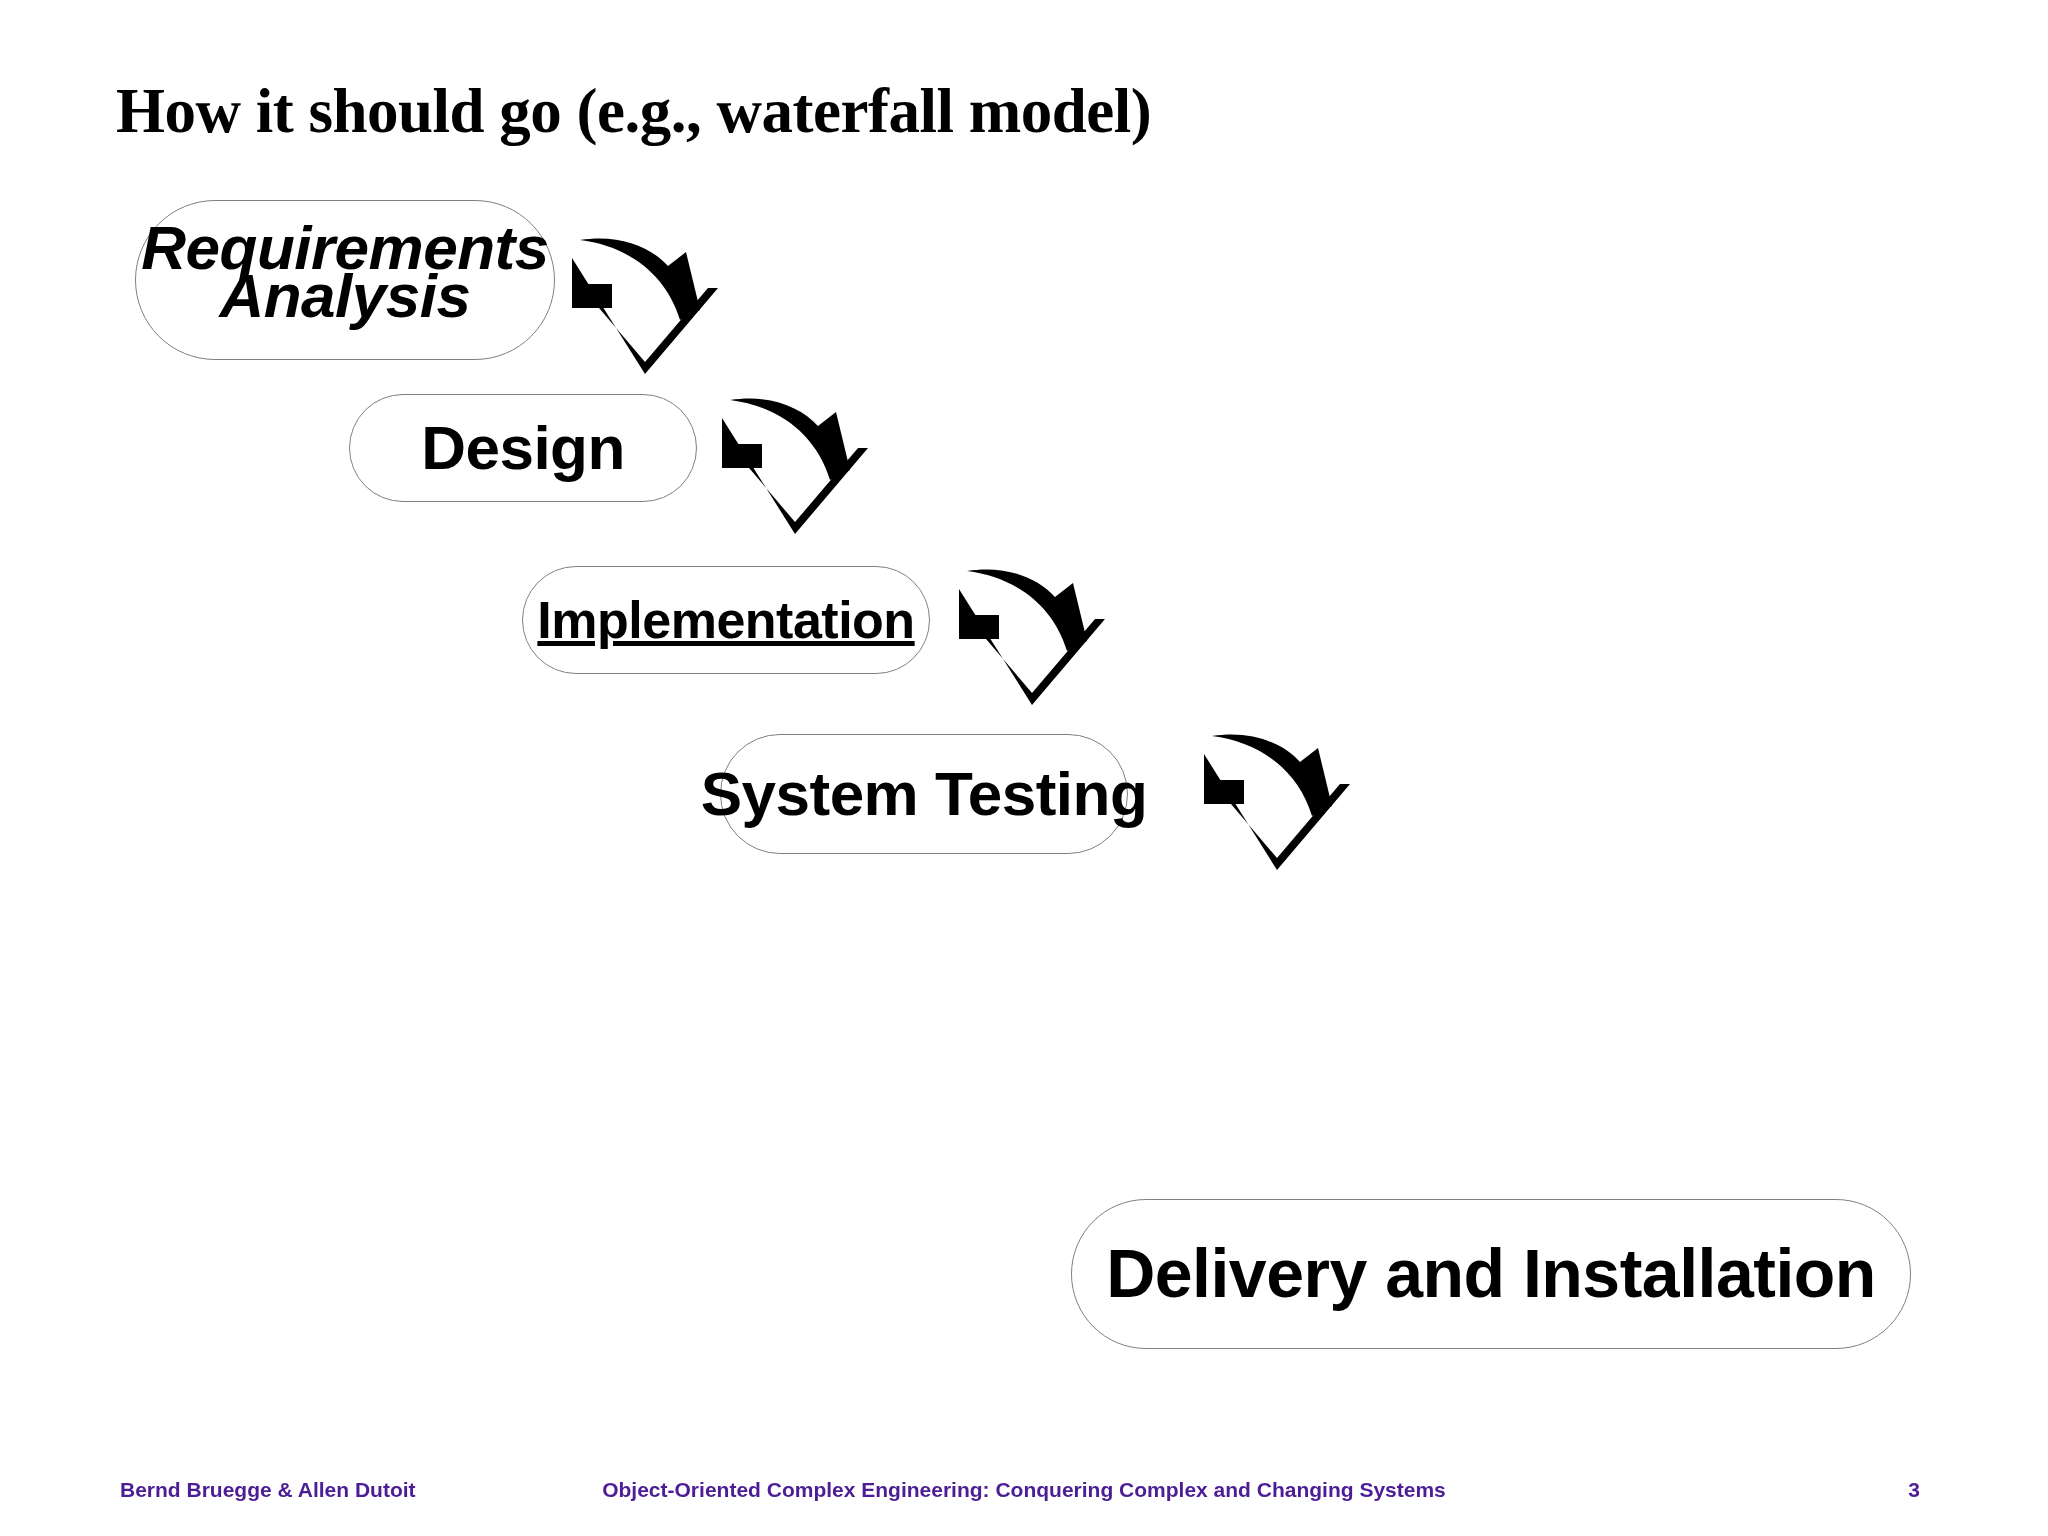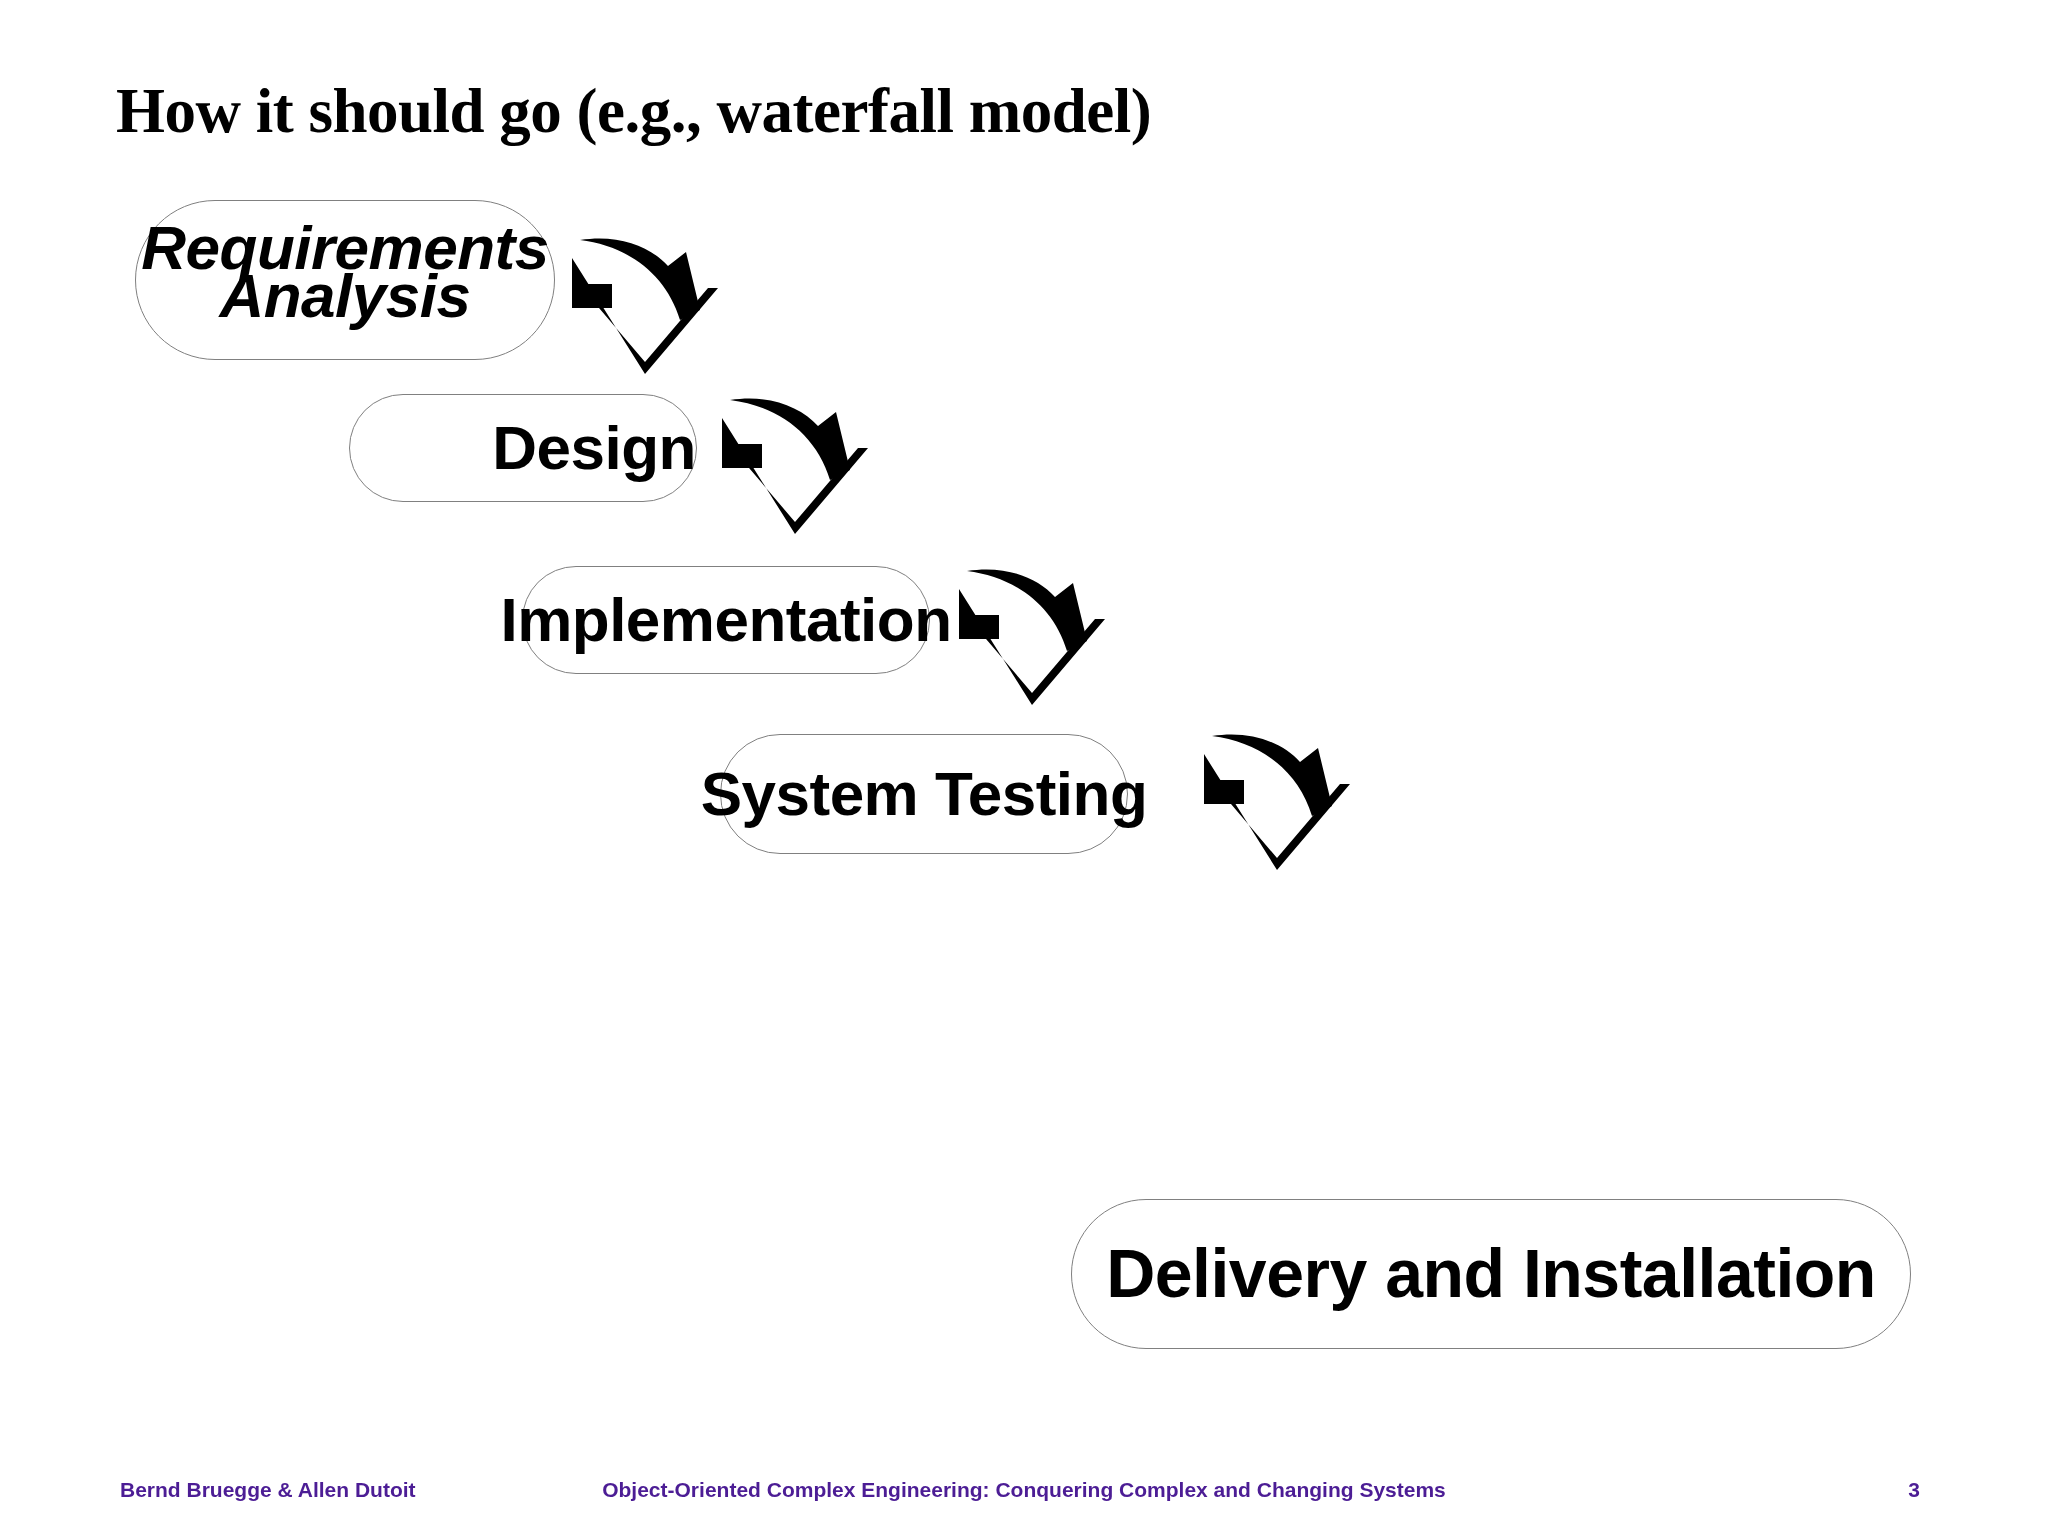--- a/index.html
+++ b/index.html
@@ -46,28 +46,28 @@
     color: #000000;
     text-align: center;
     white-space: pre;
     line-height: 0.78;
     letter-spacing: -0.5px;
     pointer-events: none;
   }
 
   
   #stage-0 { left: 135px; top: 200px;  width: 420px;  height: 160px; border-radius: 80px; font-style: italic; }
-  #stage-1 { left: 349px; top: 394px;  width: 348px;  height: 108px; border-radius: 54px; justify-content: flex-end; }
+  #stage-1 { left: 349px; top: 394px;  width: 348px;  height: 108px; border-radius: 54px; }
   #stage-2 { left: 522px; top: 566px;  width: 408px;  height: 108px; border-radius: 54px; }
   #stage-3 { left: 720px; top: 734px;  width: 408px;  height: 120px; border-radius: 60px; }
   #stage-4 { left: 1071px; top: 1199px; width: 840px; height: 150px; border-radius: 75px; }
 
   #stage-0 .stage-label { font-size: 62px; position: relative; top: -8px; }
   #stage-1 .stage-label { font-size: 62px; }
-  #stage-2 .stage-label { font-size: 62px; }
+  #stage-2 .stage-label { font-size: 52px; text-decoration: underline; }
   #stage-3 .stage-label { font-size: 62px; }
   #stage-4 .stage-label { font-size: 68px; }
 
   
   .arrow {
     position: absolute;
     width: 160px;
     height: 180px;
     pointer-events: none;
   }

